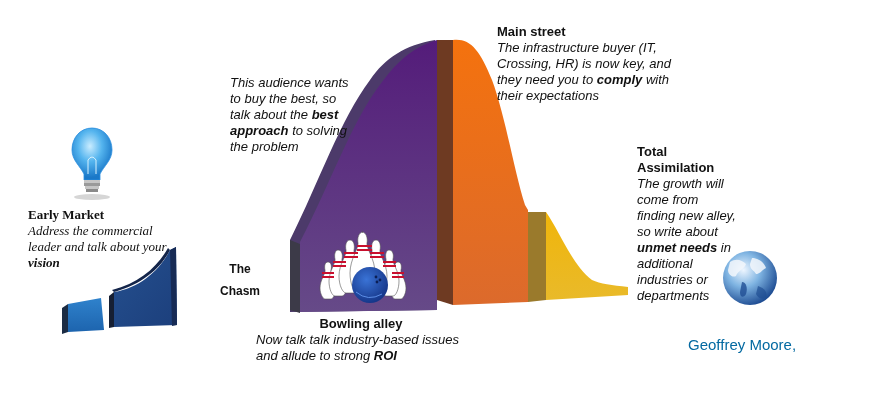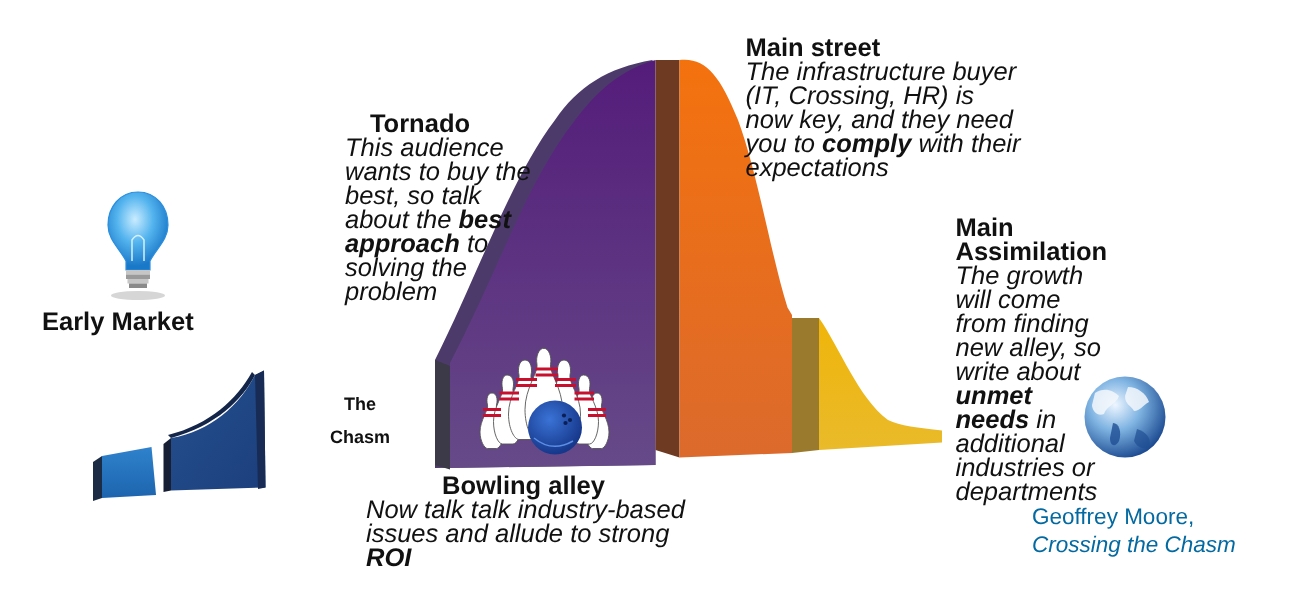--- a/index.html
+++ b/index.html
@@ -1,18 +1,18 @@
 <!DOCTYPE html>
 <html><head>
 <meta charset="utf-8">
 <style>
   html, body { margin:0; padding:0; background:#ffffff; }
   body { width:877px; height:402px; position:relative; overflow:hidden; font-family:"Liberation Sans", sans-serif; color:#111; }
   .abs { position:absolute; }
-  .lbl { font-size:17px; line-height:16px; }
+  .lbl { font-size:13px; line-height:16px; }
   .ttl { font-weight:bold; font-style:normal; }
   .it { font-style:italic; }
   .b { font-weight:bold; }
   svg { position:absolute; left:0; top:0; }
   .chasm { font-size:12px; font-weight:bold; line-height:22px; text-align:center; }
   .cite { font-size:15px; line-height:19px; color:#0369a1; }
 </style>
 </head>
 <body>
 
@@ -127,54 +127,55 @@
 
   <g>
     <circle cx="750" cy="278" r="27" fill="url(#gGlobe)"></circle>
     <path d="M730,262 c6,-4 12,-2 16,2 c-2,6 -8,6 -10,12 c-4,2 -8,-2 -8,-6 z" fill="#f3f7fb" opacity="0.85"></path>
     <path d="M752,258 c6,0 12,4 14,10 c-4,2 -6,6 -10,6 c-2,-4 -6,-4 -6,-10 z" fill="#f3f7fb" opacity="0.85"></path>
     <path d="M742,282 c4,0 6,6 4,12 c-2,4 -6,4 -6,-2 z" fill="#1f4e93" opacity="0.8"></path>
     <path d="M758,286 c6,2 10,6 8,12 c-4,2 -8,0 -10,-4 z" fill="#1f4e93" opacity="0.7"></path>
   </g>
 </svg>
 
-<div class="abs lbl" style="left:28px; top:207px; width:160px;">
+<div class="abs lbl" style="left:28px; top:207px; width:160px;font-family:Liberation Serif, serif;">
   <div class="ttl">Early Market</div>
+  <div class="it">
+    <span>Address the commercial leader and talk about your </span><span class="b">vision</span>
+  </div>
 </div>
 
 <div class="abs chasm" style="left:205px; top:258px; width:70px;">
   <div>The</div>
   <div>Chasm</div>
 </div>
 
-<div class="abs lbl" style="left:244px; top:316px; width:220px;">
+<div class="abs lbl" style="left:256px; top:316px; width:220px;">
   <div class="ttl" style="text-align:center; width:210px;">Bowling alley</div>
   <div class="it">
     <span>Now talk talk industry-based issues and allude to strong </span><span class="b">ROI</span>
   </div>
 </div>
 
 <div class="abs lbl" style="left:230px; top:75px; width:128px;">
-  <div class="ttl" style="text-align:center; width:100px;">Tornado</div>
   <div class="it">
     <span>This audience wants to buy the best, so talk about the </span><span class="b">best approach</span><span> to solving the problem</span>
   </div>
 </div>
 
 <div class="abs lbl" style="left:497px; top:24px; width:185px;">
   <div class="ttl">Main street</div>
   <div class="it">
     <span>The infrastructure buyer (IT, Crossing, HR) is now key, and they need you to </span><span class="b">comply</span><span> with their expectations</span>
   </div>
 </div>
 
 <div class="abs lbl" style="left:637px; top:144px; width:100px;">
-  <div class="ttl">Main</div>
+  <div class="ttl">Total</div>
   <div class="ttl">Assimilation</div>
   <div class="it">
     <span>The growth will come from finding new alley, so write about </span><span class="b">unmet needs</span><span> in additional industries or departments</span>
   </div>
 </div>
 
 <div class="abs cite" style="left:688px; top:335px; width:180px;">
   <div>Geoffrey Moore,</div>
-  <div class="it">Crossing the Chasm</div>
 </div>
 
 </body></html>

